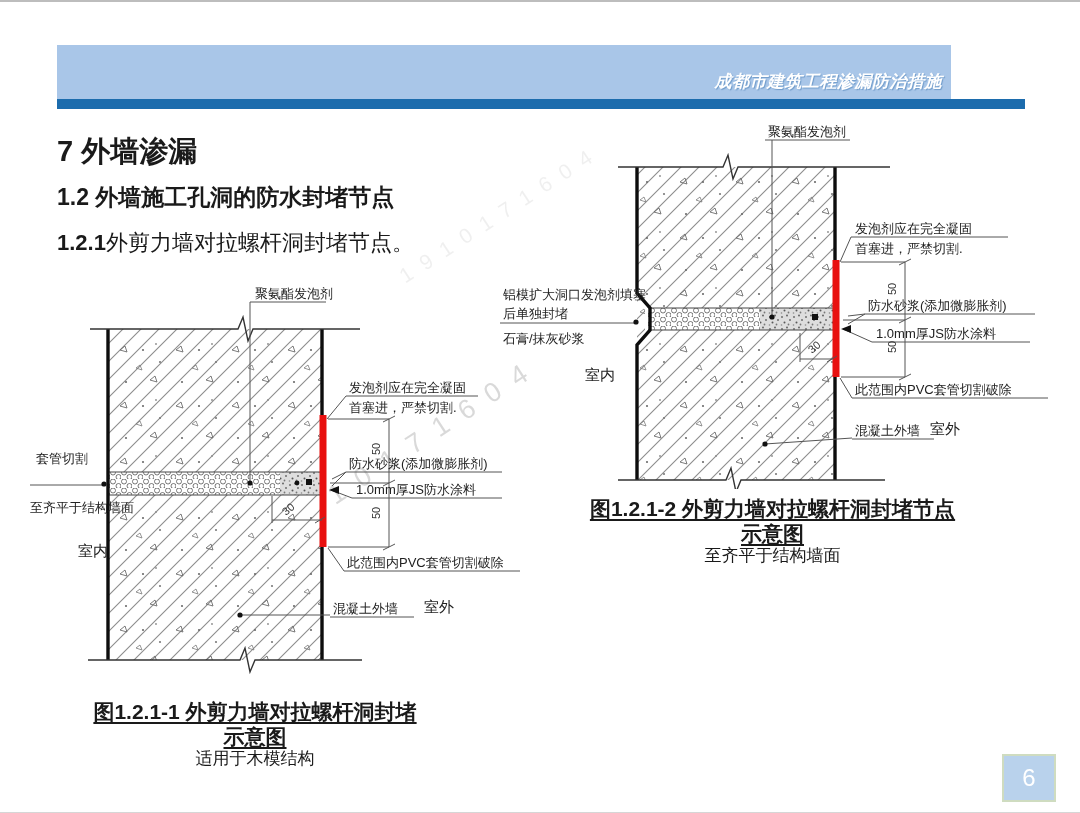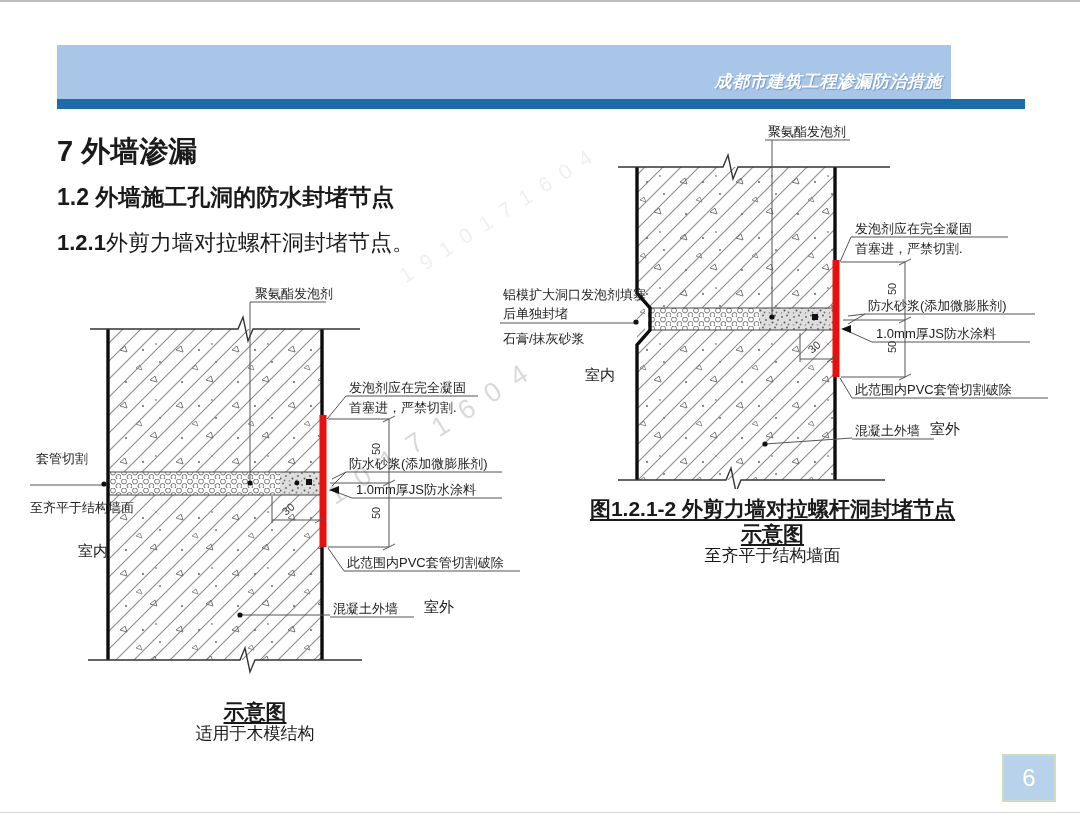--- a/index.html
+++ b/index.html
@@ -205,20 +205,21 @@
     <text class="lbl" x="868" y="308">防水砂浆(添加微膨胀剂)</text>
     <text class="lbl" x="876" y="336">1.0mm厚JS防水涂料</text>
     <text class="lbl" x="855" y="392">此范围内PVC套管切割破除</text>
     <text class="lbl" x="855" y="433">混凝土外墙</text>
     <text class="dim" x="896" y="293" transform="rotate(-90 896 293)">50</text>
     <text class="dim" x="896" y="351" transform="rotate(-90 896 351)">50</text>
     <text class="dim" x="812" y="352" transform="rotate(-40 812 352)">30</text>
   </svg>
 
   <div class="cap cap-l">
+    <div class="c1">图1.2.1-1 外剪力墙对拉螺杆洞封堵</div>
     <div class="c2">示意图</div>
     <div class="c3">适用于木模结构</div>
   </div>
   <div class="cap cap-r">
     <div class="c1">图1.2.1-2 外剪力墙对拉螺杆洞封堵节点</div>
     <div class="c2">示意图</div>
     <div class="c3">至齐平于结构墙面</div>
   </div>
 
 

